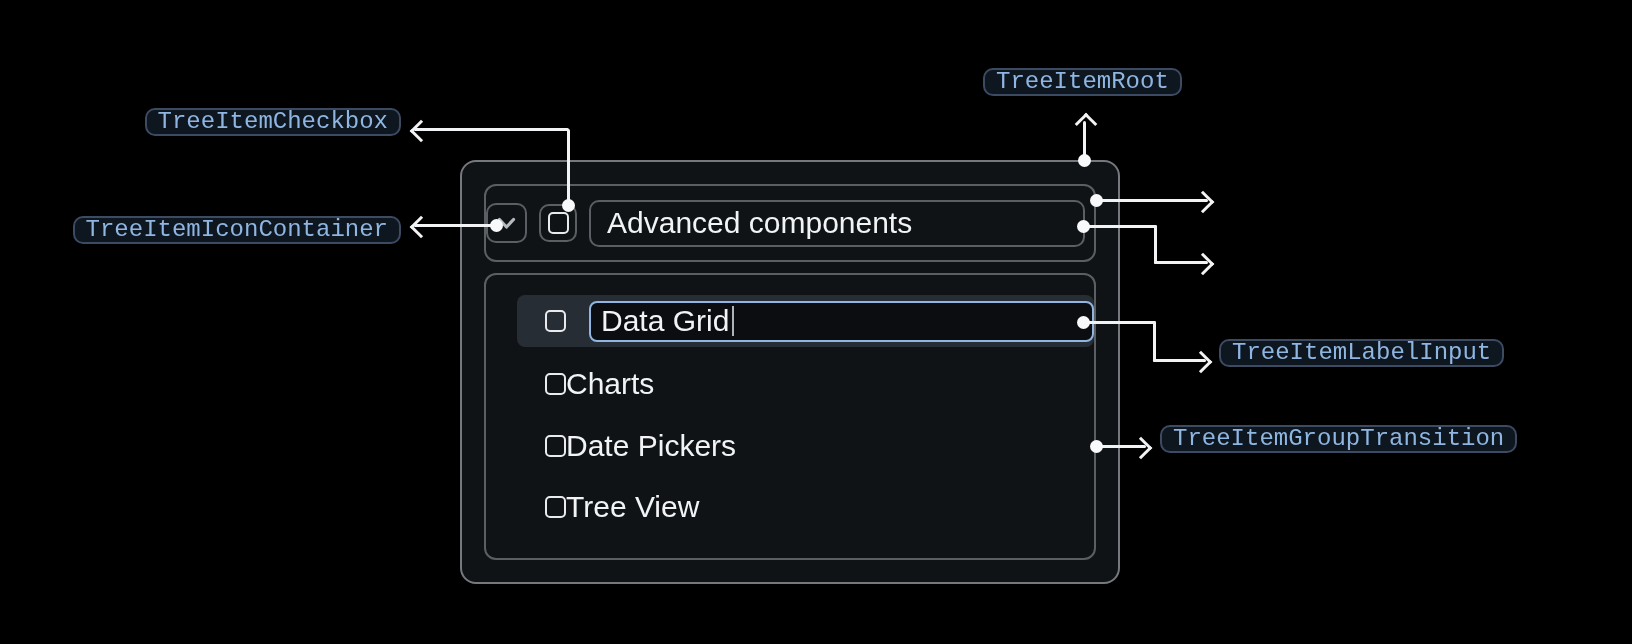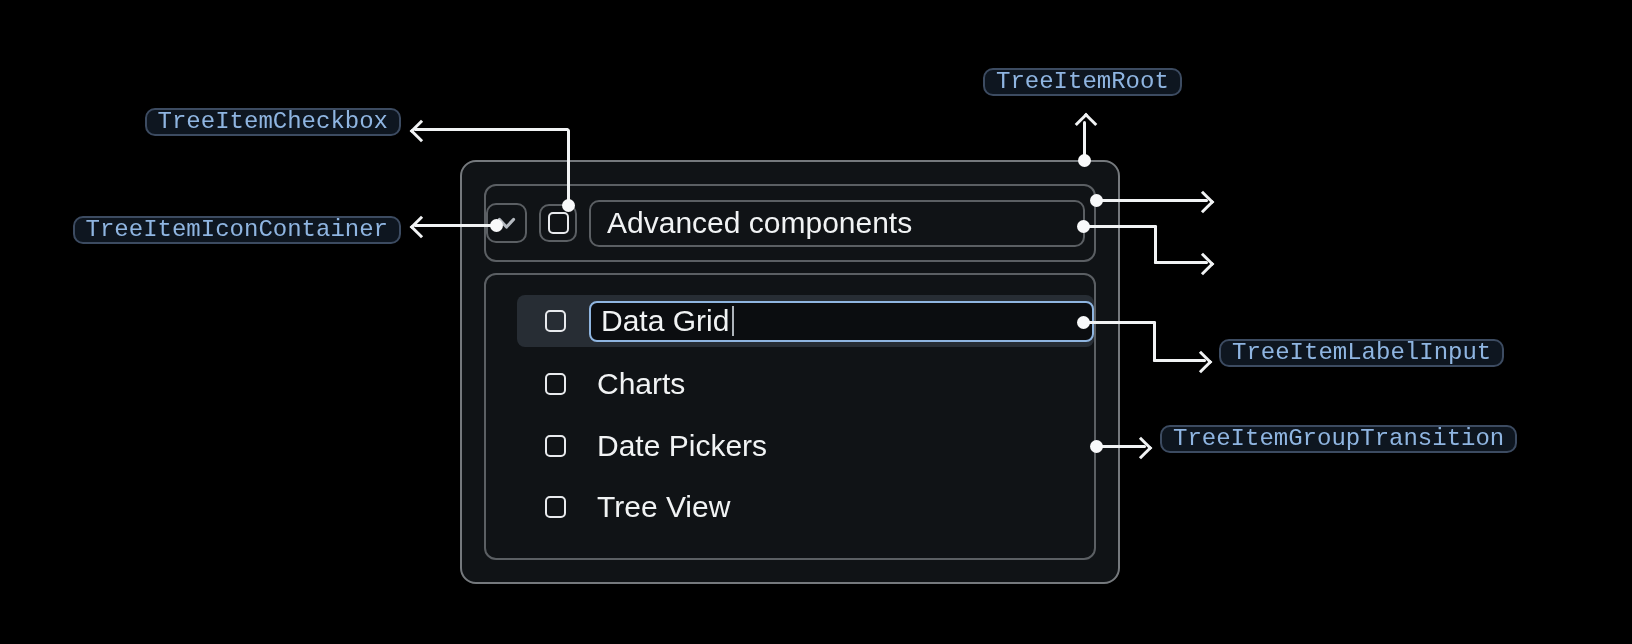--- a/index.html
+++ b/index.html
@@ -32,21 +32,21 @@
          border-radius:10px;display:flex;align-items:center;justify-content:center;}
   .cb{box-sizing:border-box;width:21px;height:22px;border:2.5px solid #e8eaed;border-radius:5px;}
   .label-box{box-sizing:border-box;flex:1;height:47px;margin-left:12px;margin-right:9px;
          border:2px solid #5b5f63;border-radius:10px;display:flex;align-items:center;padding-left:16px;
          font-size:30px;color:#f1f3f4;}
   .group-box{position:absolute;left:484px;top:273px;width:612px;height:287px;box-sizing:border-box;
          border:2px solid #5b5f63;border-radius:12px;background:#101316;}
   .trow{position:absolute;left:31px;width:577px;height:52px;display:flex;align-items:center;
          padding-left:28px;box-sizing:border-box;font-size:30px;color:#f1f3f4;}
   .trow .cb{flex:0 0 auto;}
-  .trow .rlabel{margin-left:31px;text-align:right;}
+  .trow .rlabel{text-align:right;}
   .trow.active{background:#272d34;border-radius:8px;}
   .label-input{box-sizing:border-box;margin-left:23px;width:505px;height:41px;background:#0b0d10;
          border:2px solid #8fb5e0;border-radius:8px;display:flex;align-items:center;padding-left:10px;
          font-size:30px;color:#f1f3f4;}
   .caret{display:inline-block;width:2px;height:30px;background:#aeb4ba;margin-left:3px;}
 </style>
 </head>
 <body>
 
 <div id="canvas">

